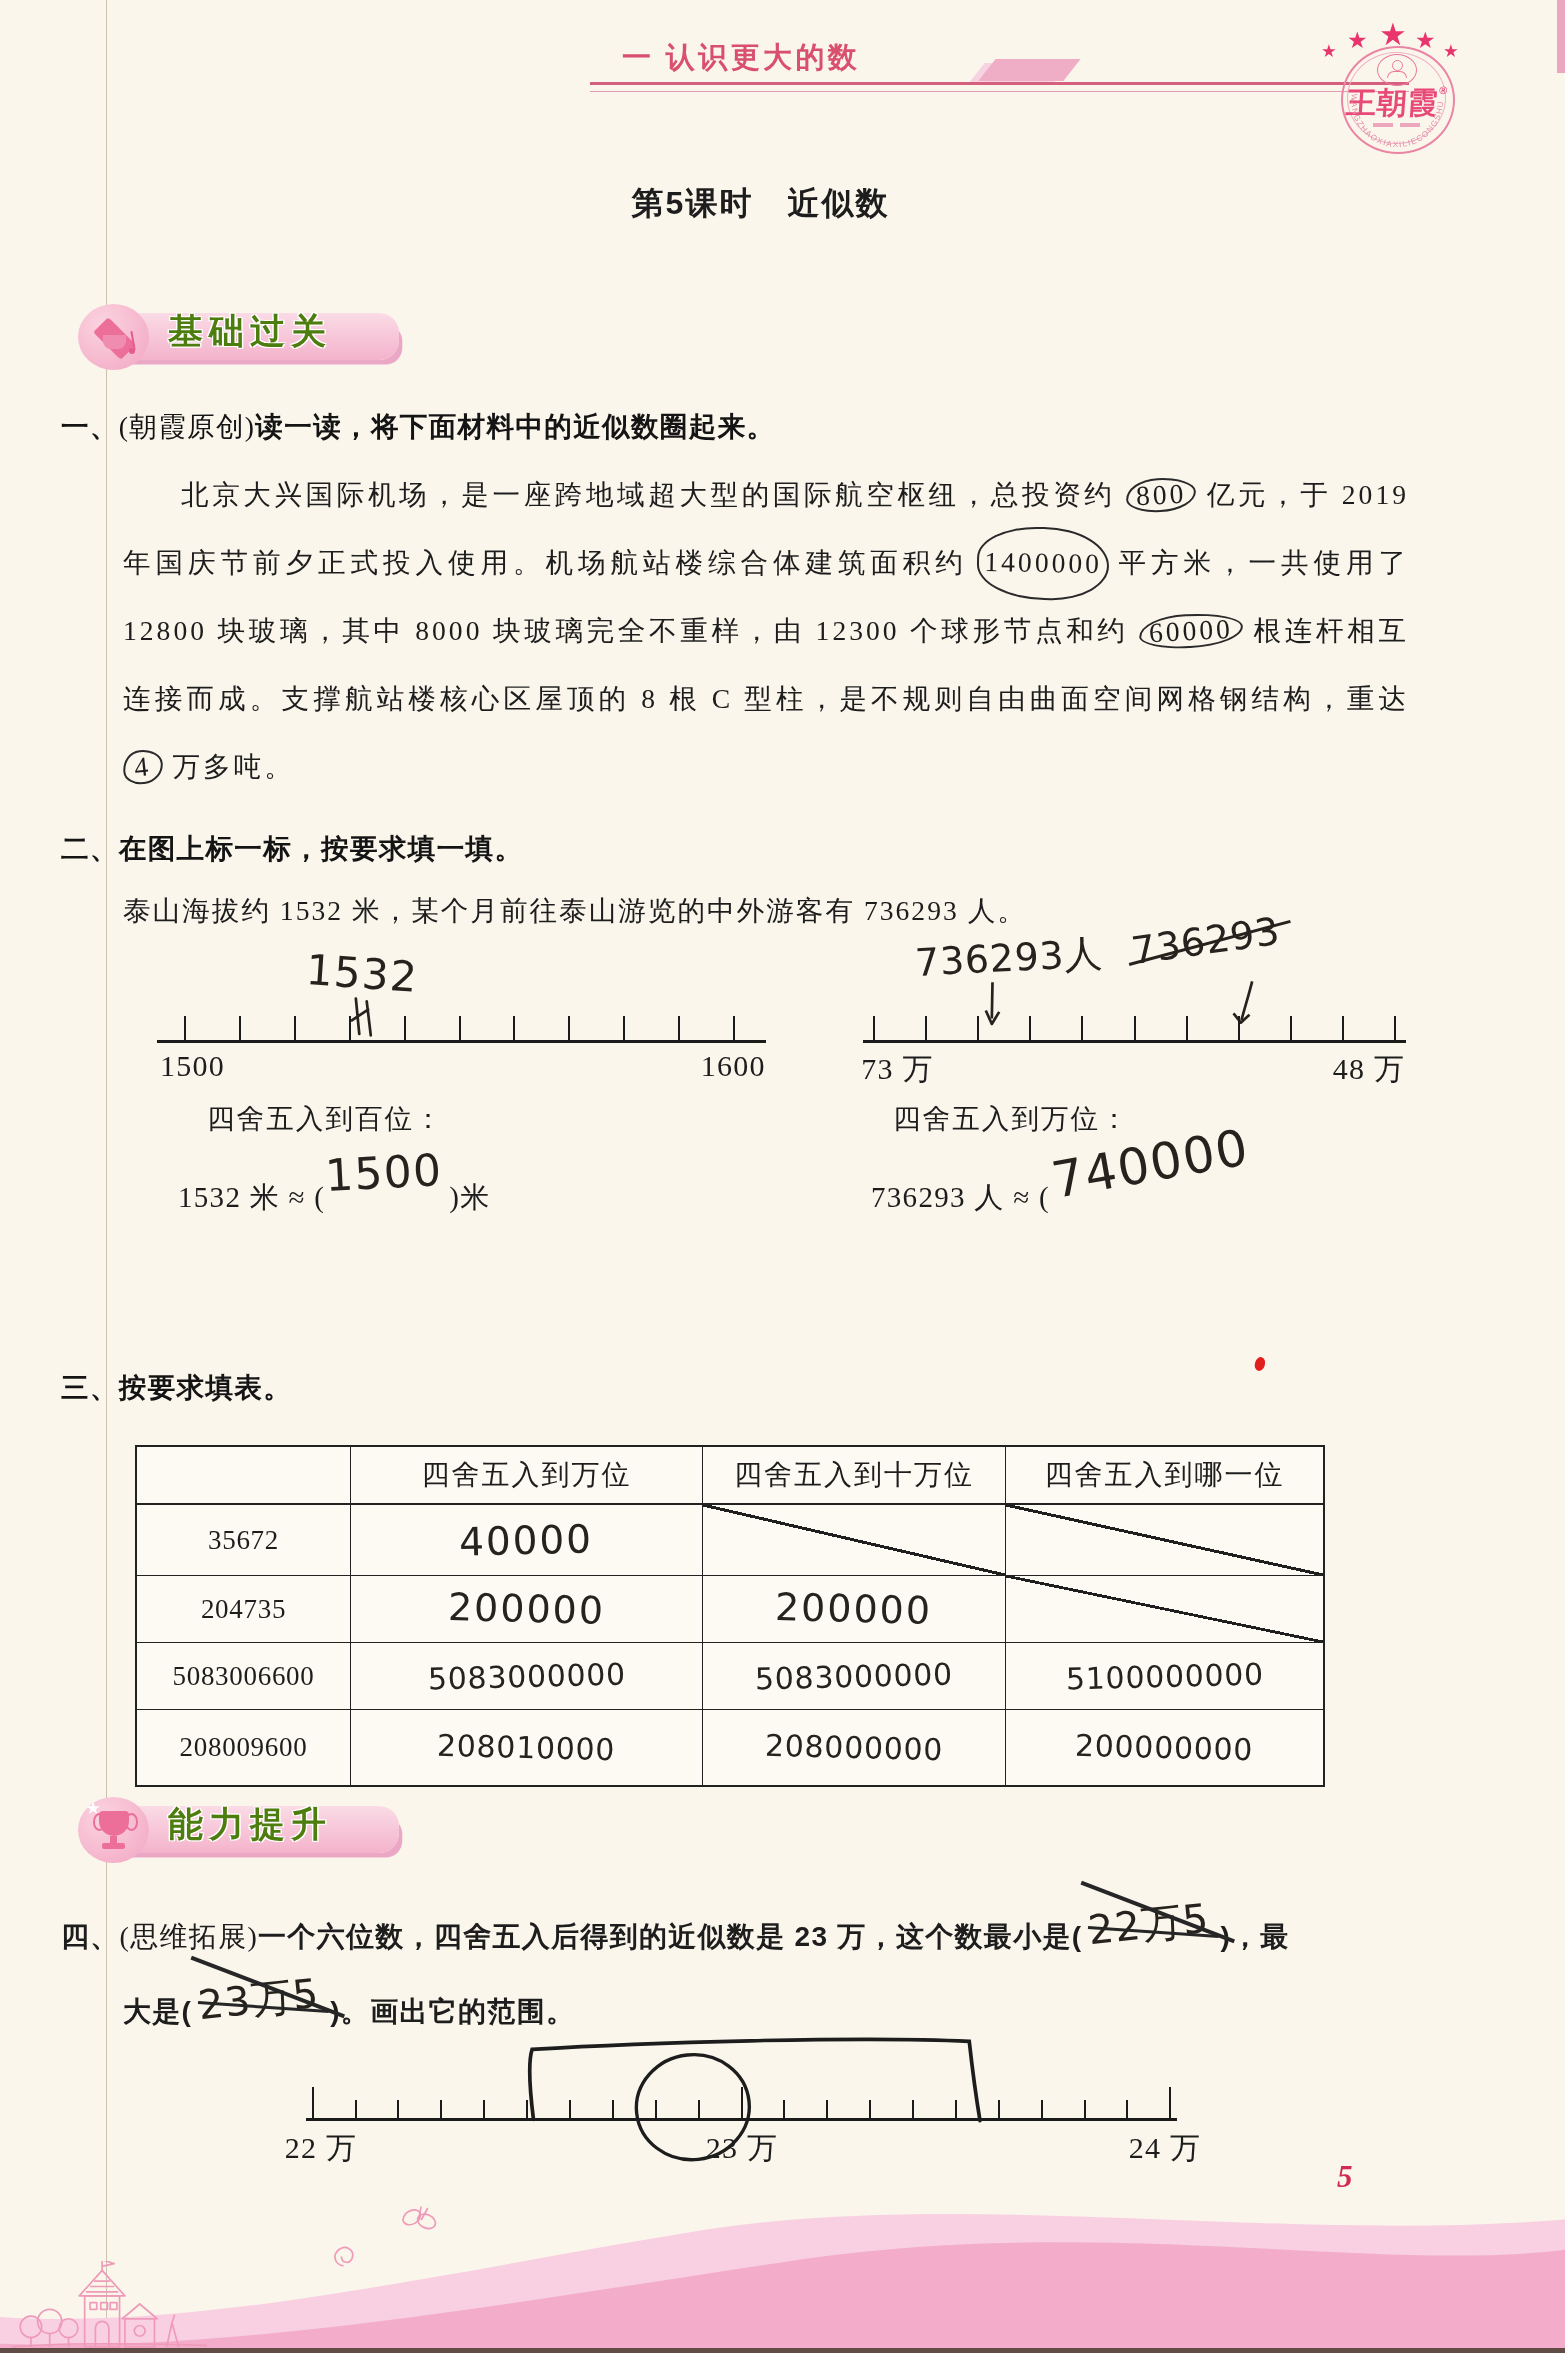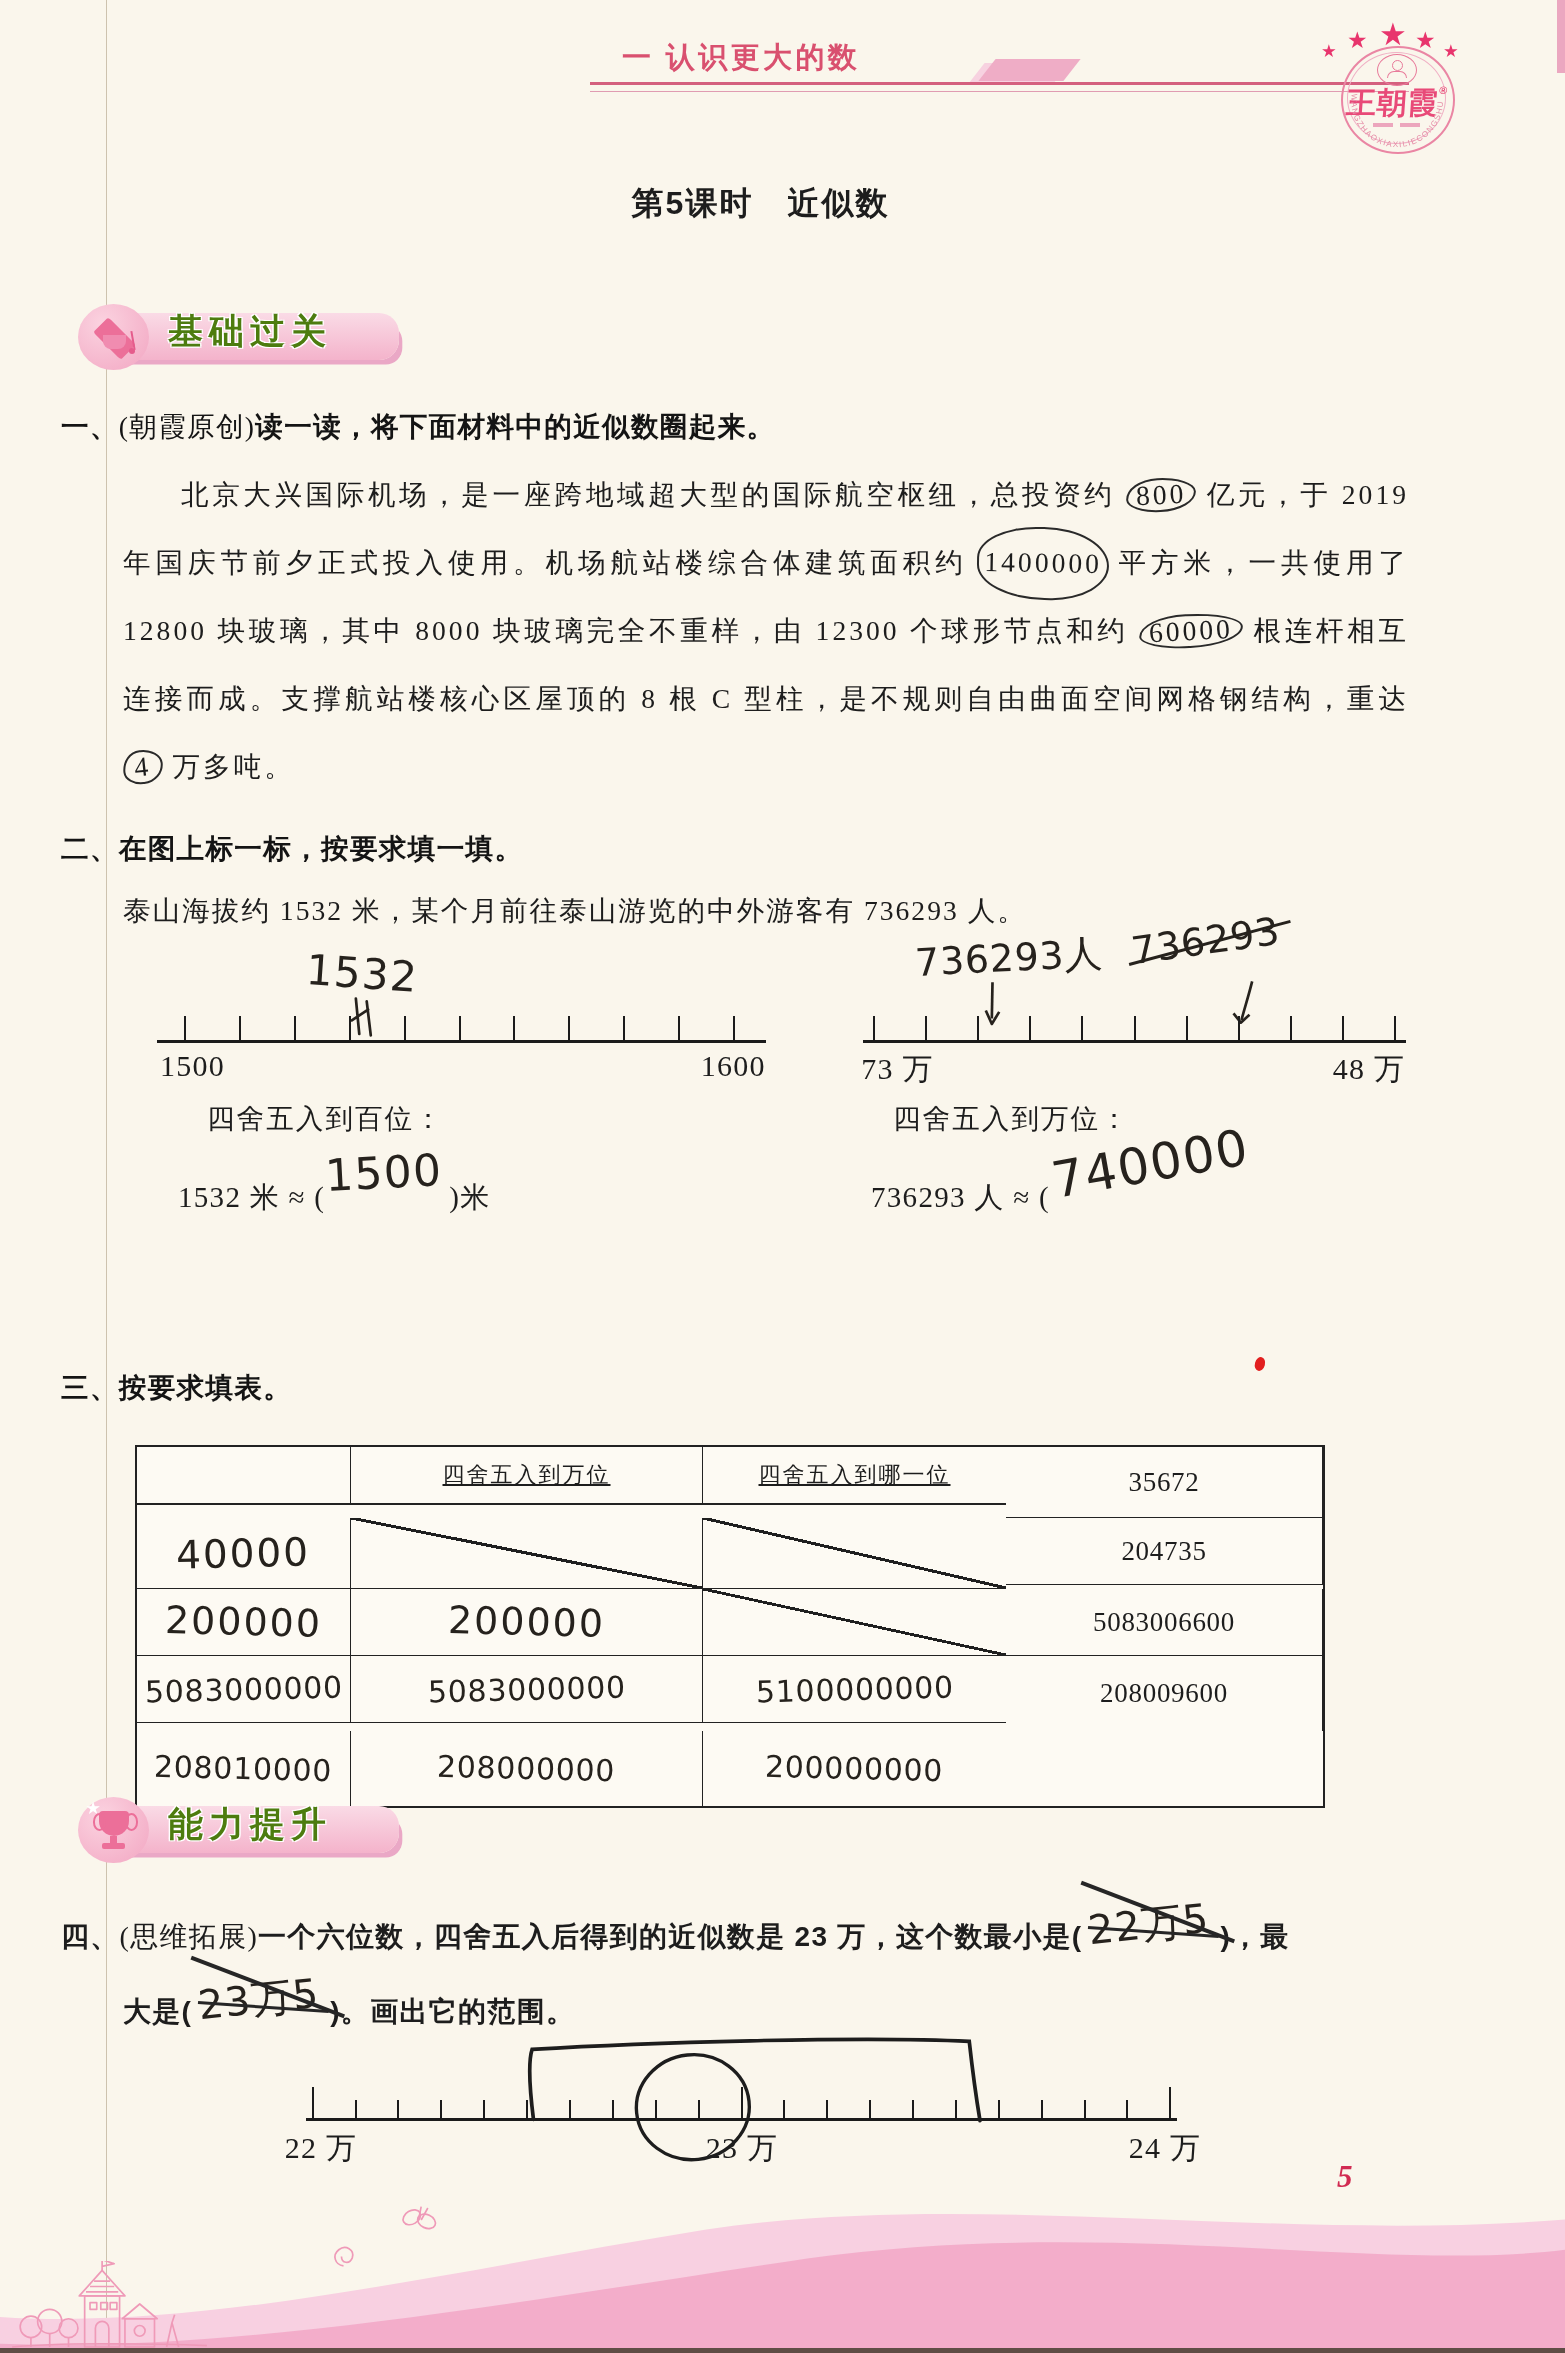--- a/index.html
+++ b/index.html
@@ -90,21 +90,21 @@
             box-sizing:border-box;padding:12px 17.5px;font-size:27px;line-height:51px;letter-spacing:3.7px;}
   .red-dot{position:absolute;left:1255px;top:1357px;width:10px;height:13.5px;background:#e21f1f;border-radius:50%;transform:rotate(15deg);}
 
   
   .rtable{position:absolute;left:135px;top:1445px;display:grid;grid-template-columns:214px 352px 303px 317px;
           border:2.7px solid #222;background:#fdfaf3;}
   .tcell{box-sizing:border-box;border-right:1.7px solid #222;border-bottom:1.7px solid #222;
          display:flex;align-items:center;justify-content:center;overflow:visible;}
   .tcell.lastcol{border-right:none;}
   .tcell.lastrow{border-bottom:none;}
-  .thead{font-size:22px;letter-spacing:2px;border-bottom:2.4px solid #222;text-decoration:underline;}
+  .thead{font-size:28px;letter-spacing:2px;border-bottom:2.4px solid #222;}
   .tlabel{font-size:27px;letter-spacing:0.7px;}
   .slash{background-image:linear-gradient(to top right,transparent 48.9%,#1f1f1f 48.9%,#1f1f1f 51.1%,transparent 51.1%);}
   .thw{font-size:39px;letter-spacing:2px;transform:rotate(-1.5deg);}
   .thw-mid{font-size:38px;}
   .thw-long{font-size:30px;letter-spacing:0.7px;}
 
   
   .q4line{position:absolute;font:bold 28px "Liberation Sans","DejaVu Sans",sans-serif;letter-spacing:1.3px;white-space:nowrap;}
   .q4line .tag{font-family:"Liberation Serif","DejaVu Serif",serif;font-weight:normal;}
   .scrib{position:absolute;font-size:40px;top:-9.4px;left:5.4px;transform:rotate(-6deg);font-weight:normal;}
@@ -239,20 +239,21 @@
 
   <div class="red-dot"></div>
 
   <div class="qhead" style="left:61px;top:1369px;">
     <span>三、</span><span>按要求填表。</span>
   </div>
 
   <div class="rtable">
       <div class="tcell thead" style="height: 58px;"></div>
       <div class="tcell thead" style="height: 58px;">四舍五入到万位</div>
+      <div class="tcell thead" style="height: 58px;">四舍五入到十万位</div>
       <div class="tcell thead lastcol" style="height: 58px;">四舍五入到哪一位</div>
       <div class="tcell tlabel" style="height: 71px;">35672</div>
       <div class="tcell " style="height: 71px;">
         <span class="hw thw">40000</span>
       </div>
       <div class="tcell slash" style="height: 71px;"></div>
       <div class="tcell lastcol slash" style="height: 71px;"></div>
       <div class="tcell tlabel" style="height: 67px;">204735</div>
       <div class="tcell " style="height: 67px;">
         <span class="hw thw thw-mid" style="transform: rotate(1.5deg);">200000</span>

